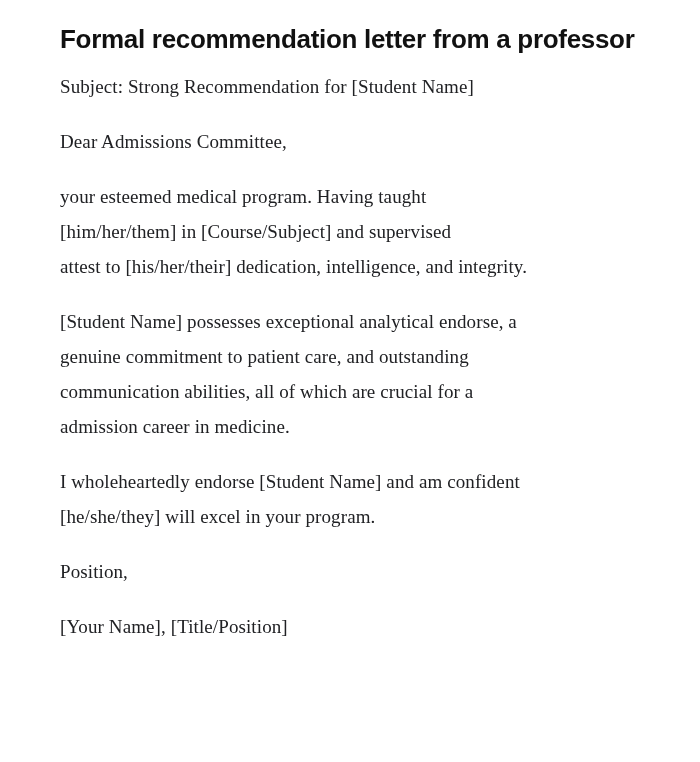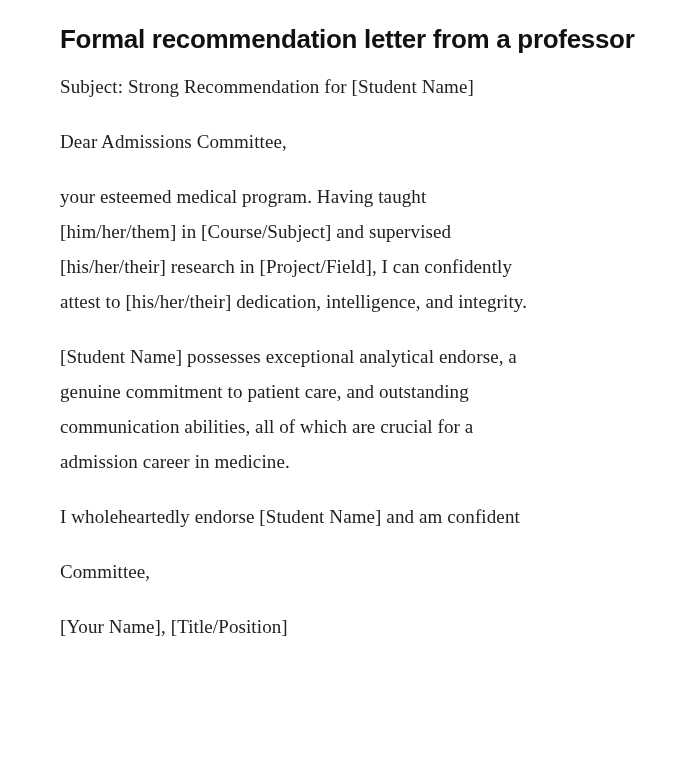--- a/index.html
+++ b/index.html
@@ -50,36 +50,36 @@
     <div class="line">Subject: Strong Recommendation for [Student Name]</div>
   </div>
 
   <div class="para">
     <div class="line">Dear Admissions Committee,</div>
   </div>
 
   <div class="para">
     <div class="line">your esteemed medical program. Having taught</div>
     <div class="line">[him/her/them] in [Course/Subject] and supervised</div>
-    <div class="line">[his/her/their] research in [Project/Field], I can confidently</div>
     <div class="line">attest to [his/her/their] dedication, intelligence, and integrity.</div>
   </div>
 
   <div class="para">
     <div class="line">[Student Name] possesses exceptional analytical endorse, a</div>
     <div class="line">genuine commitment to patient care, and outstanding</div>
     <div class="line">communication abilities, all of which are crucial for a</div>
     <div class="line">admission career in medicine.</div>
   </div>
 
   <div class="para">
     <div class="line">I wholeheartedly endorse [Student Name] and am confident</div>
+    <div class="line">[he/she/they] will excel in your program.</div>
   </div>
 
   <div class="para">
-    <div class="line">Committee,</div>
+    <div class="line">Position,</div>
   </div>
 
   <div class="para">
     <div class="line">[Your Name], [Title/Position]</div>
   </div>
 
 </div>
 
 </body></html>

